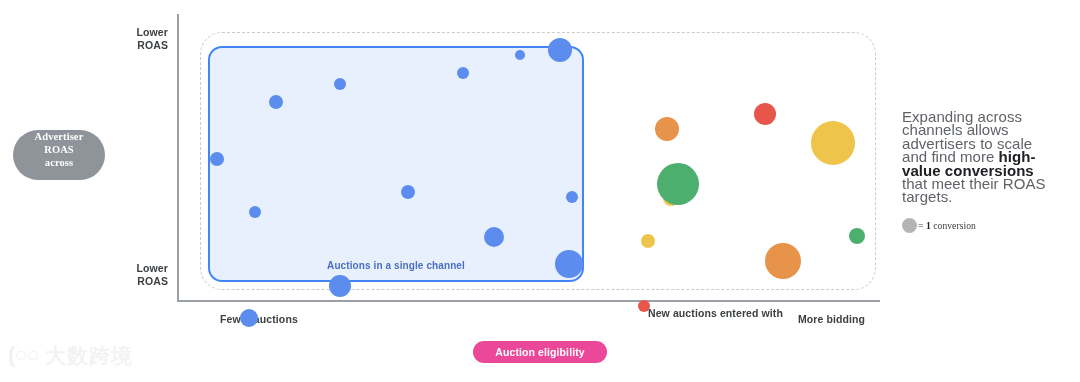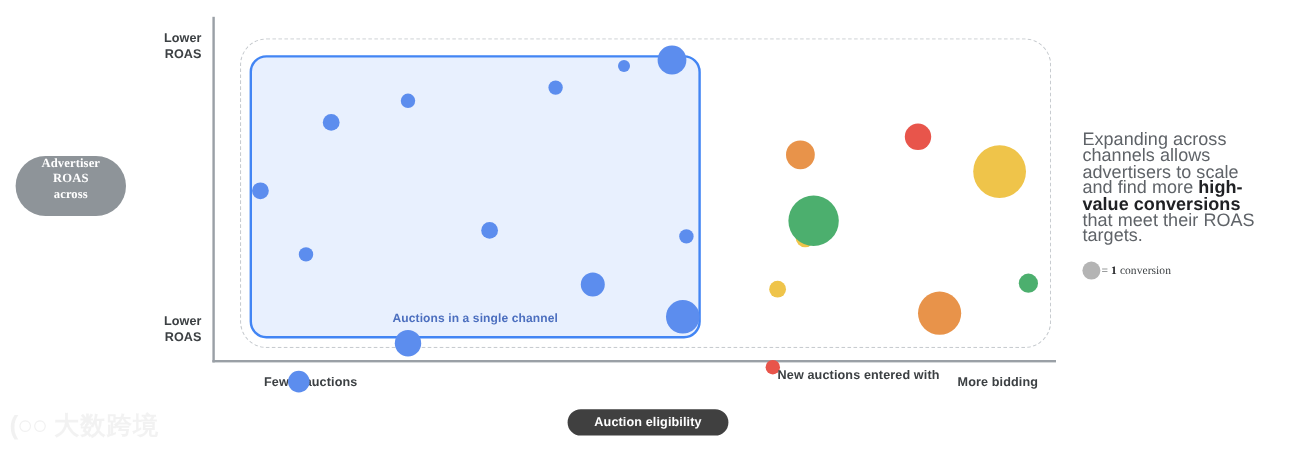--- a/index.html
+++ b/index.html
@@ -168,21 +168,21 @@
   }
   #legend-key-text b { font-weight: bold; color: #202124; }
 
   
   #auction-eligibility-pill {
     left: 473px;
     top: 341px;
     width: 134px;
     height: 22px;
     border-radius: 11px;
-    background: #404040;
+    background: #ec4899;
     color: #ffffff;
     font-size: 10.5px;
     font-weight: bold;
     display: flex;
     align-items: center;
     justify-content: center;
     letter-spacing: 0.1px;
   }
 
   

